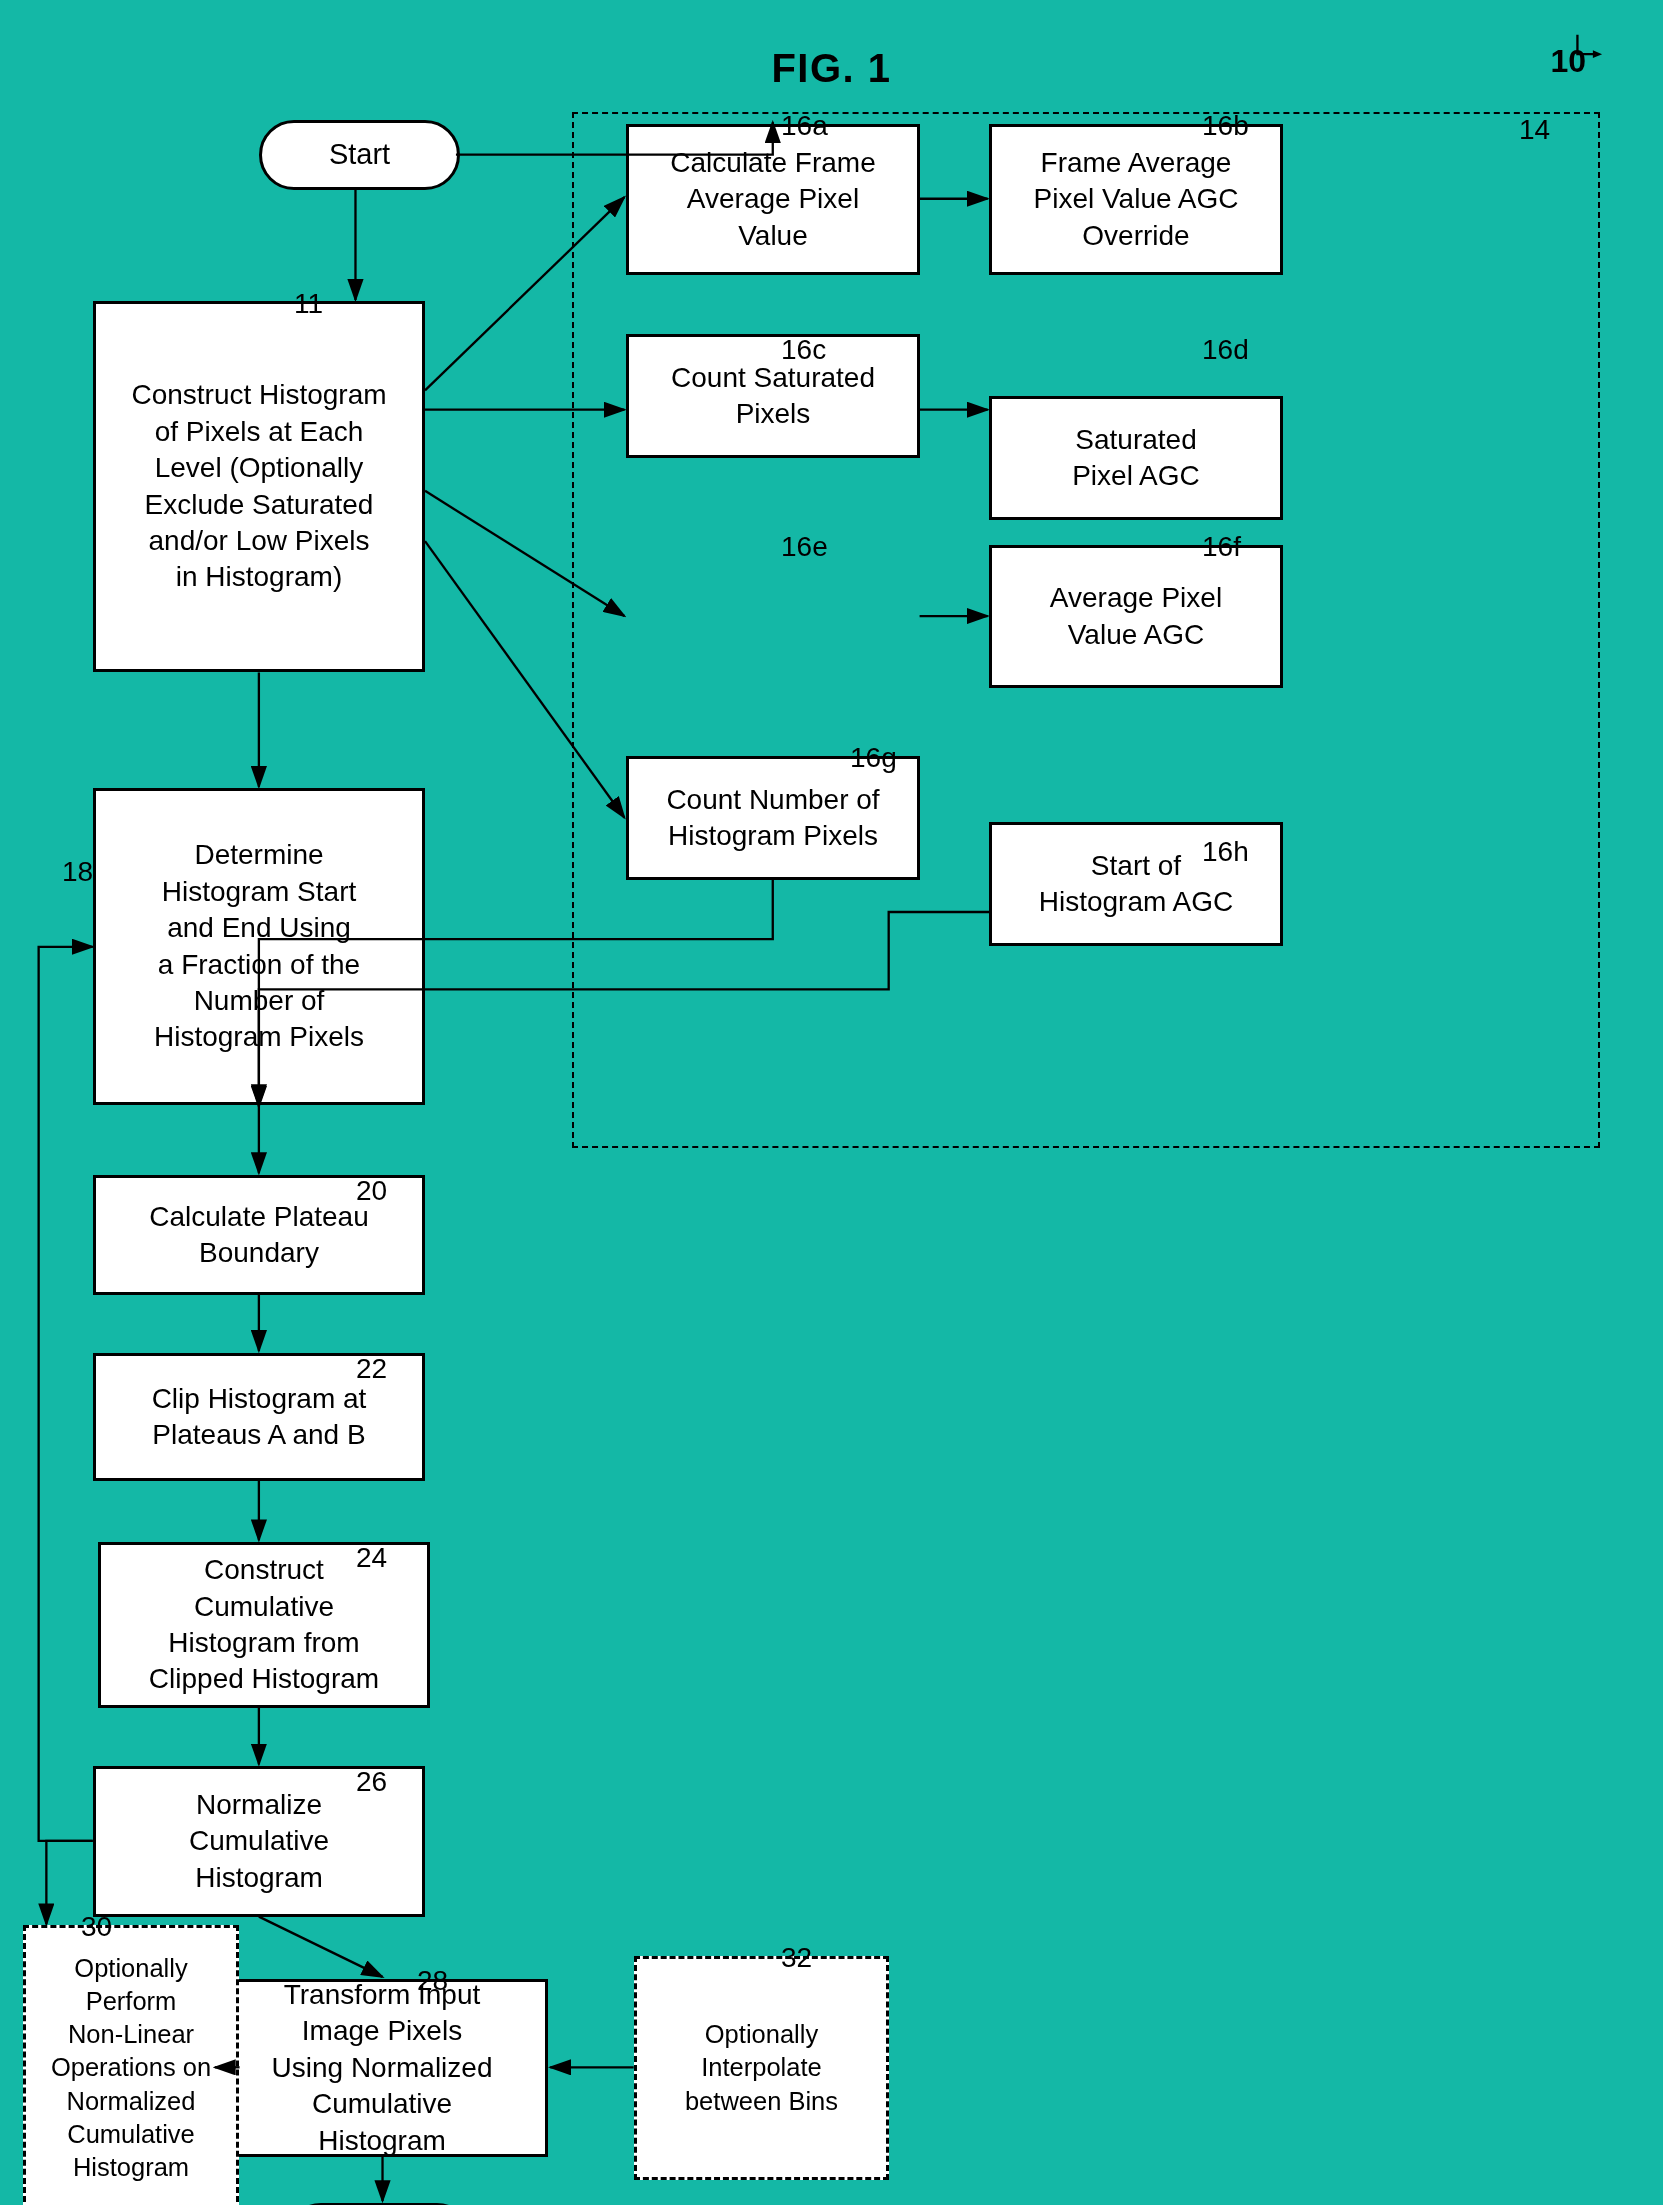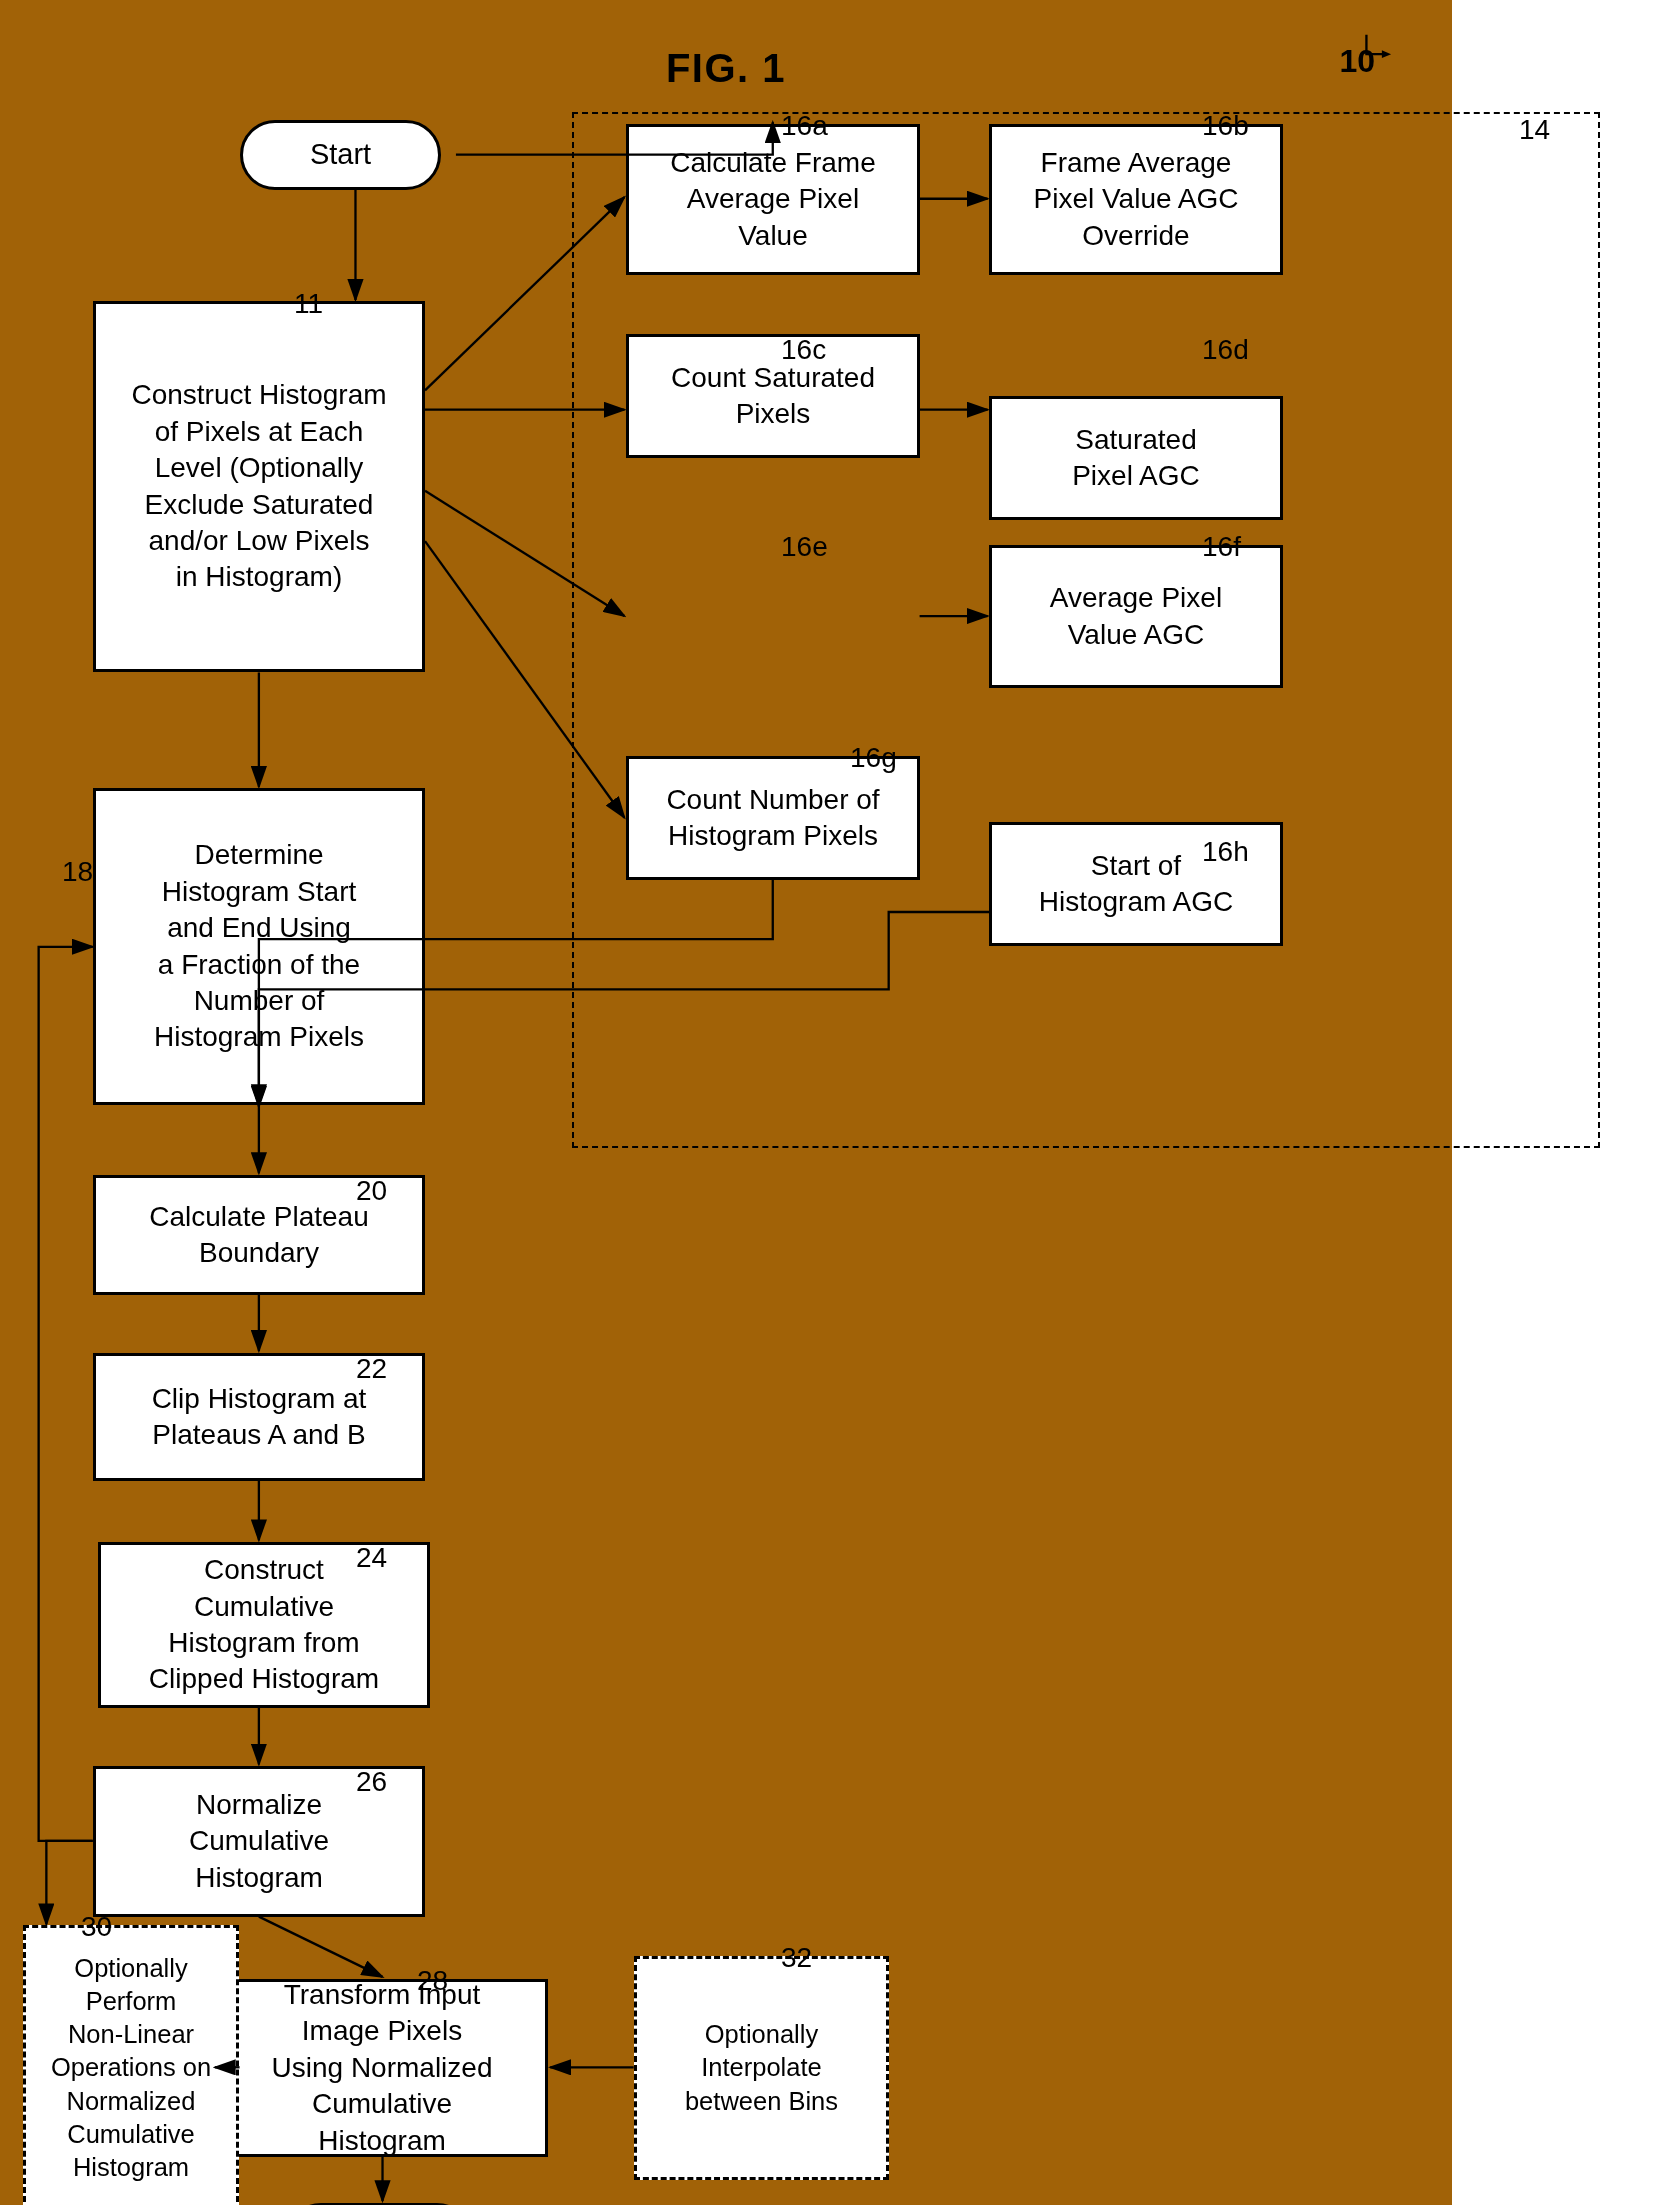--- a/index.html
+++ b/index.html
@@ -6,23 +6,23 @@
     body {
       background: #fff;
       font-family: Arial, sans-serif;
       width: 1663px;
       min-height: 2205px;
       position: relative;
       overflow: hidden;
     }
 
     .page {
-      width: 1452px;
+      width: 1663px;
       min-height: 2205px;
-      background: #a16207;
+      background: #14b8a6;
       position: relative;
     }
 
     .fig-title {
       text-align: center;
       font-size: 40px;
       font-weight: bold;
       padding-top: 46px;
       letter-spacing: 1.5px;
     }
@@ -92,21 +92,21 @@
   <svg style="position:absolute;top:31px;right:70px;width:62px;height:54px;overflow:visible;" viewBox="0 0 80 70" width="62" height="54">
     <polyline points="60,5 60,30 85,30" stroke="#000" stroke-width="3" fill="none"></polyline>
     <polygon points="80,25 80,35 92,30" fill="#000"></polygon>
   </svg>
 
   <div class="dashed-group" style="left:572px; top:112px; width:1028px; height:1036px;">
   </div>
 
   <div class="ref-num" style="left:1519px; top:114px;">14</div>
 
-  <div class="box rounded" style="left:240px; top:120px; width:201px; height:70px; font-size:29px;">
+  <div class="box rounded" style="left:259px; top:120px; width:201px; height:70px; font-size:29px;">
     <span>Start</span>
   </div>
 
   <div class="box" style="left:626px; top:124px; width:294px; height:151px;">
     <span style="white-space:pre-line;">Calculate Frame
 Average Pixel
 Value</span>
   </div>
 
   <div class="ref-num" style="left:781px; top:110px;">16a</div>

